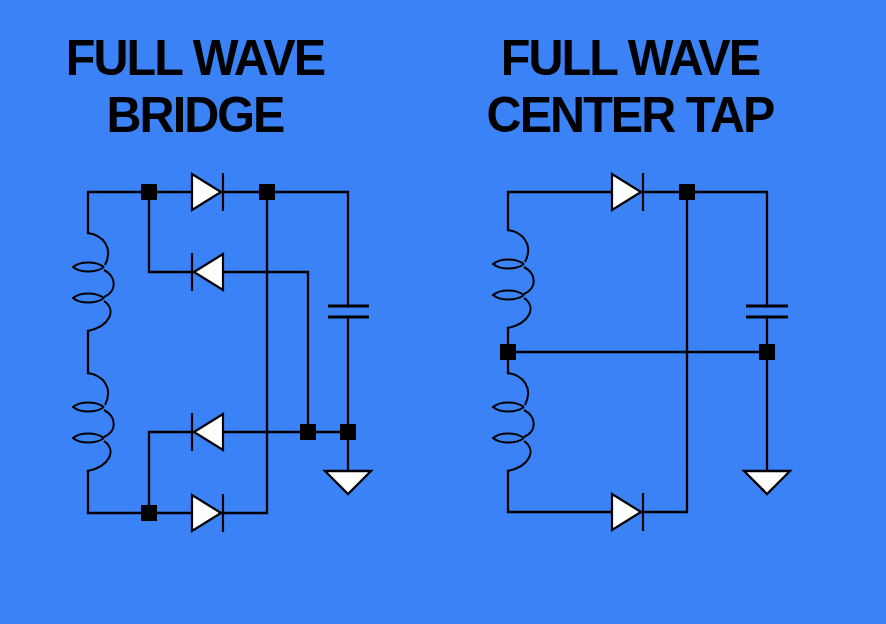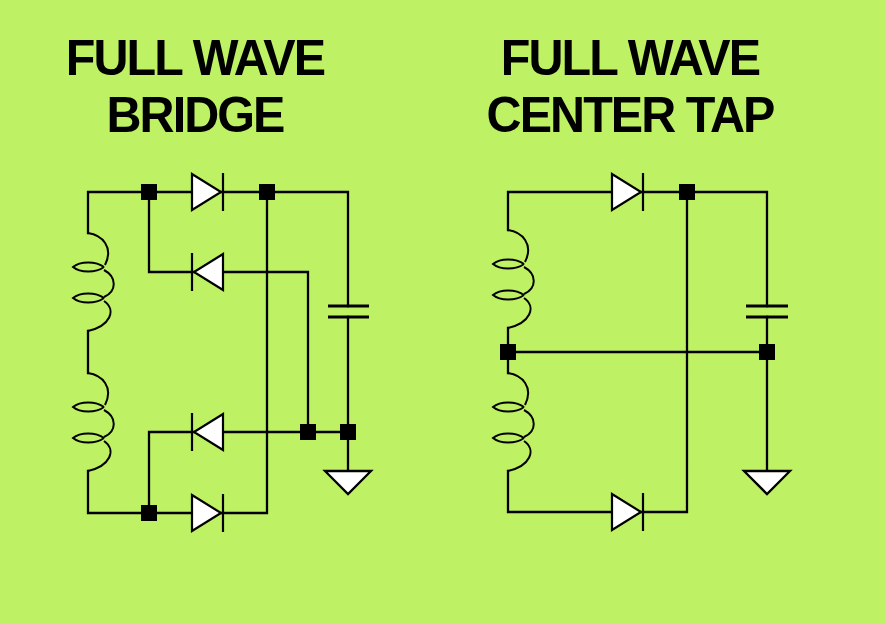--- a/index.html
+++ b/index.html
@@ -4,21 +4,21 @@
 <style>
   html, body {
     margin: 0;
     padding: 0;
     background: #ffffff;
   }
   .canvas {
     position: relative;
     width: 886px;
     height: 624px;
-    background: #bef264;
+    background: #3b82f6;
     overflow: hidden;
     font-family: "Liberation Sans", "DejaVu Sans", sans-serif;
   }
   .title {
     position: absolute;
     top: 30px;
     text-align: center;
     color: #000000;
     font-weight: bold;
     font-size: 50px;

